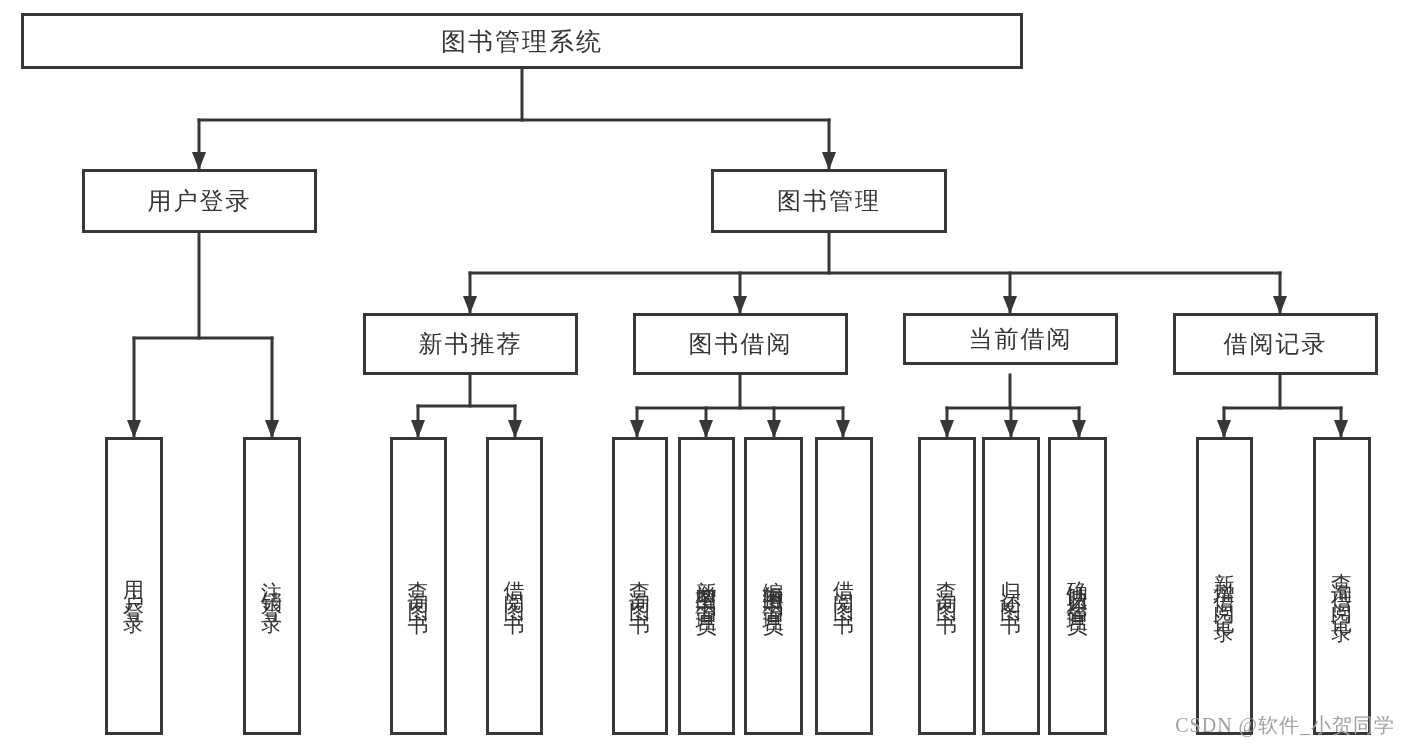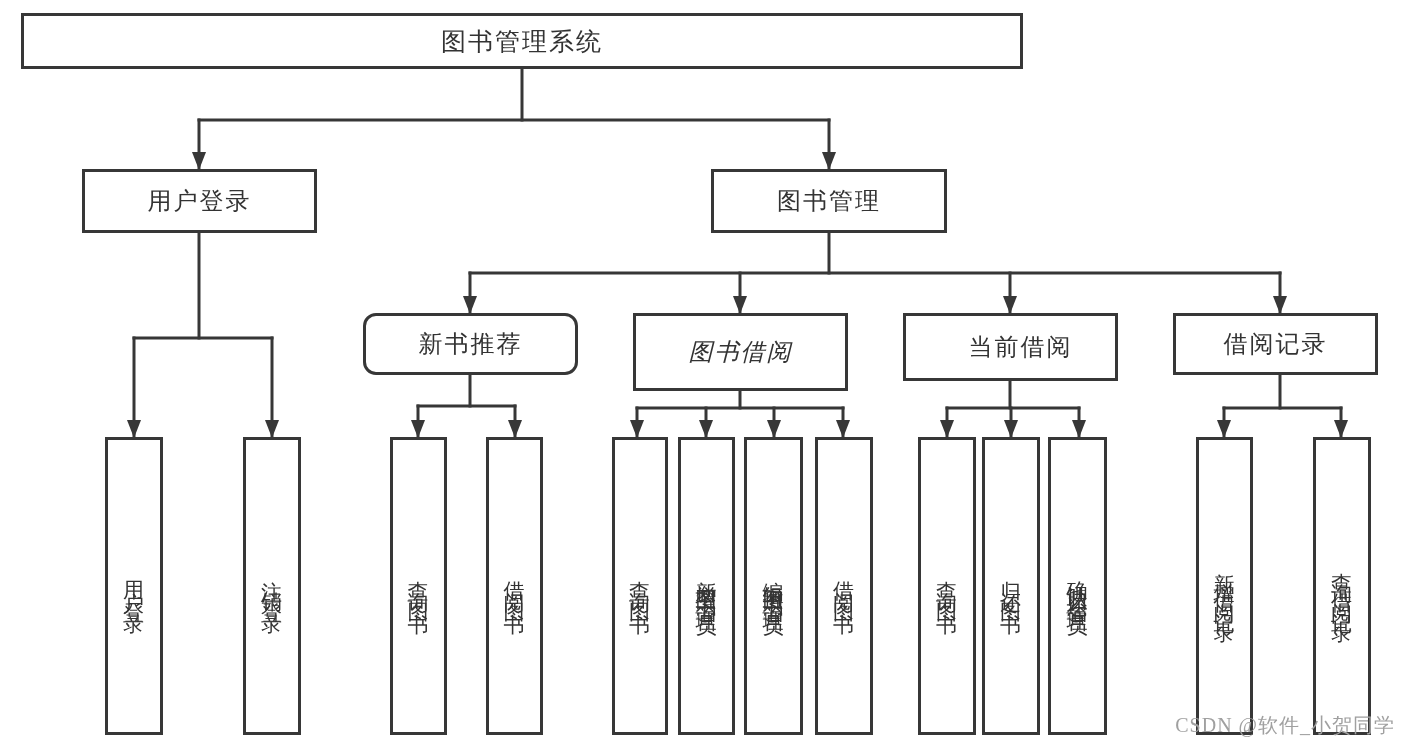--- a/index.html
+++ b/index.html
@@ -20,23 +20,23 @@
     writing-mode:vertical-rl;text-orientation:mixed;
     font-size:21px;line-height:1;
   }
   .sp-4{letter-spacing:11px;}
   .sp-6{letter-spacing:10px;}
   .sp-10{letter-spacing:5px;}
   
   #b-root{left:21px;top:13px;width:1002px;height:56px;}
   #b-user-login{left:82px;top:169px;width:235px;height:64px;}
   #b-book-mgmt{left:711px;top:169px;width:236px;height:64px;justify-content:center;}
-  #b-new-rec{left:363px;top:313px;width:215px;height:62px;border-radius:13px;}
-  #b-borrow{left:633px;top:313px;width:215px;height:78px;font-style:italic;}
-  #b-current{left:903px;top:313px;width:215px;height:68px;padding-left:20px;}
+  #b-new-rec{left:363px;top:313px;width:215px;height:62px;}
+  #b-borrow{left:633px;top:313px;width:215px;height:62px;}
+  #b-current{left:903px;top:313px;width:215px;height:52px;padding-left:20px;}
   #b-records{left:1173px;top:313px;width:205px;height:62px;}
   
   .leaf{top:437px;height:298px;}
   #l-user-login{left:105px;width:58px;}
   #l-logout{left:243px;width:58px;}
   #l-query-rec{left:390px;width:57px;}
   #l-borrow-rec{left:486px;width:57px;}
   #l-query-bor{left:612px;width:56px;}
   #l-add-admin{left:678px;width:57px;}
   #l-edit-admin{left:744px;width:59px;}

